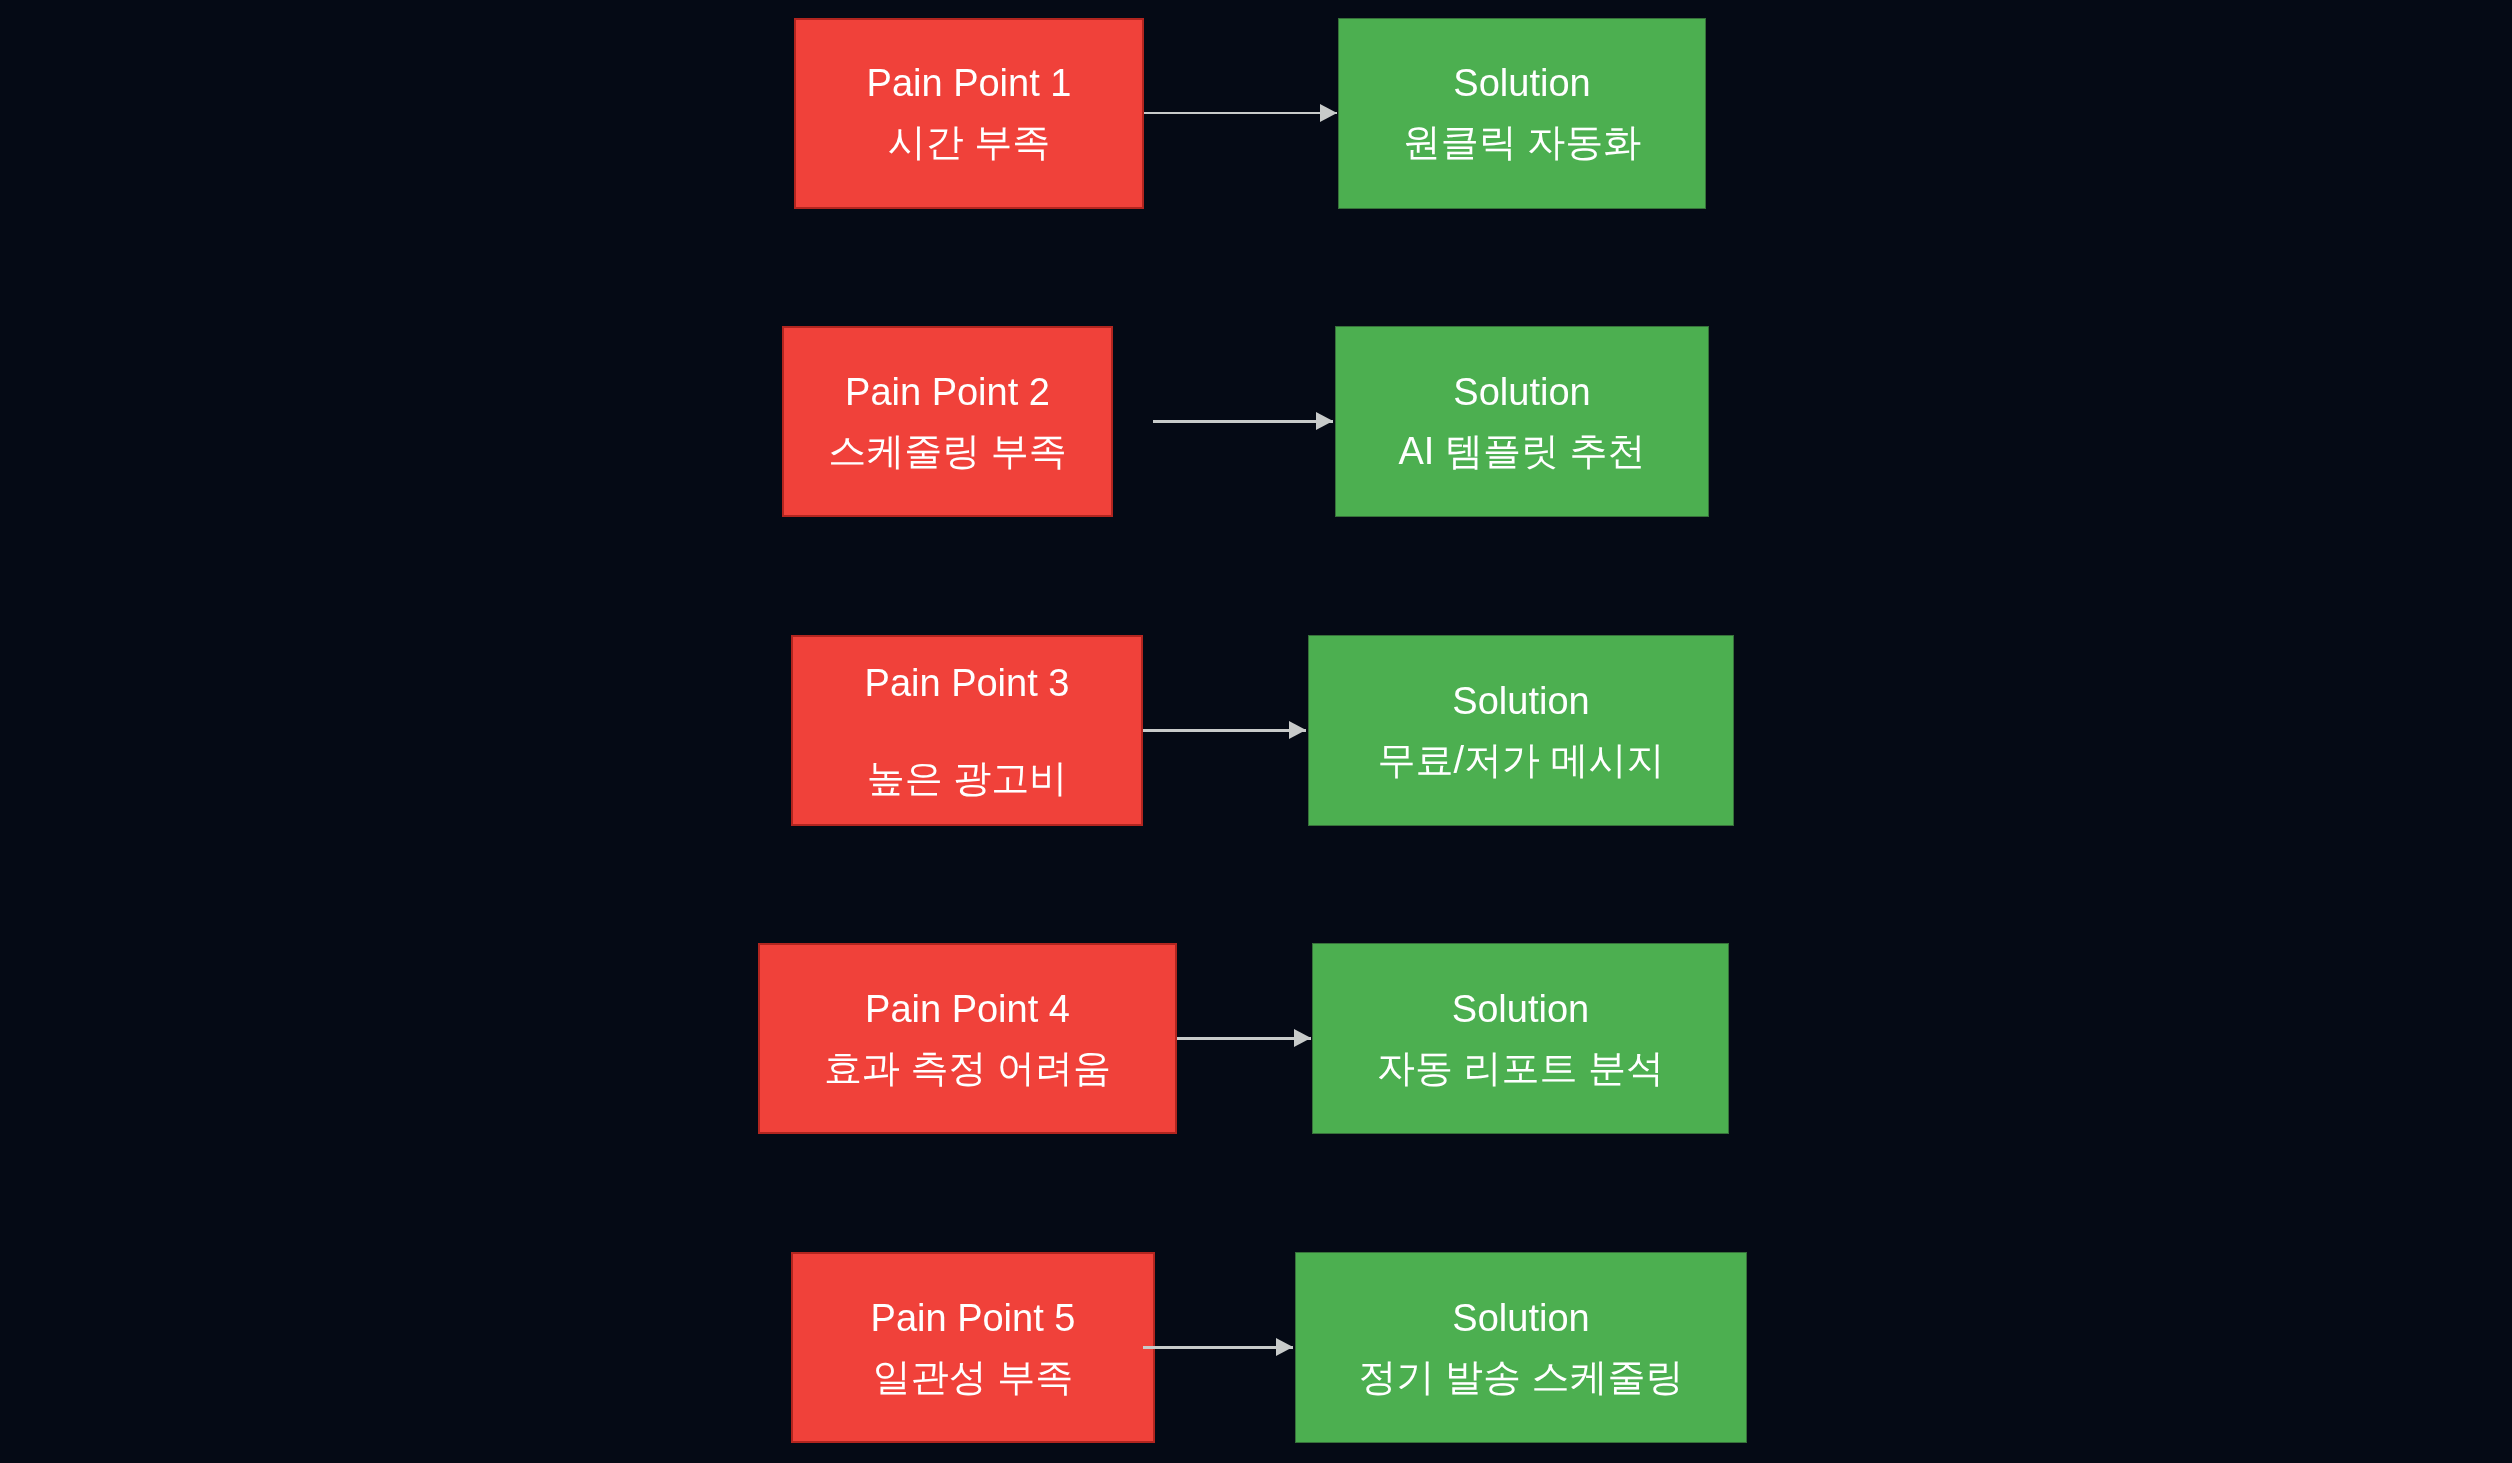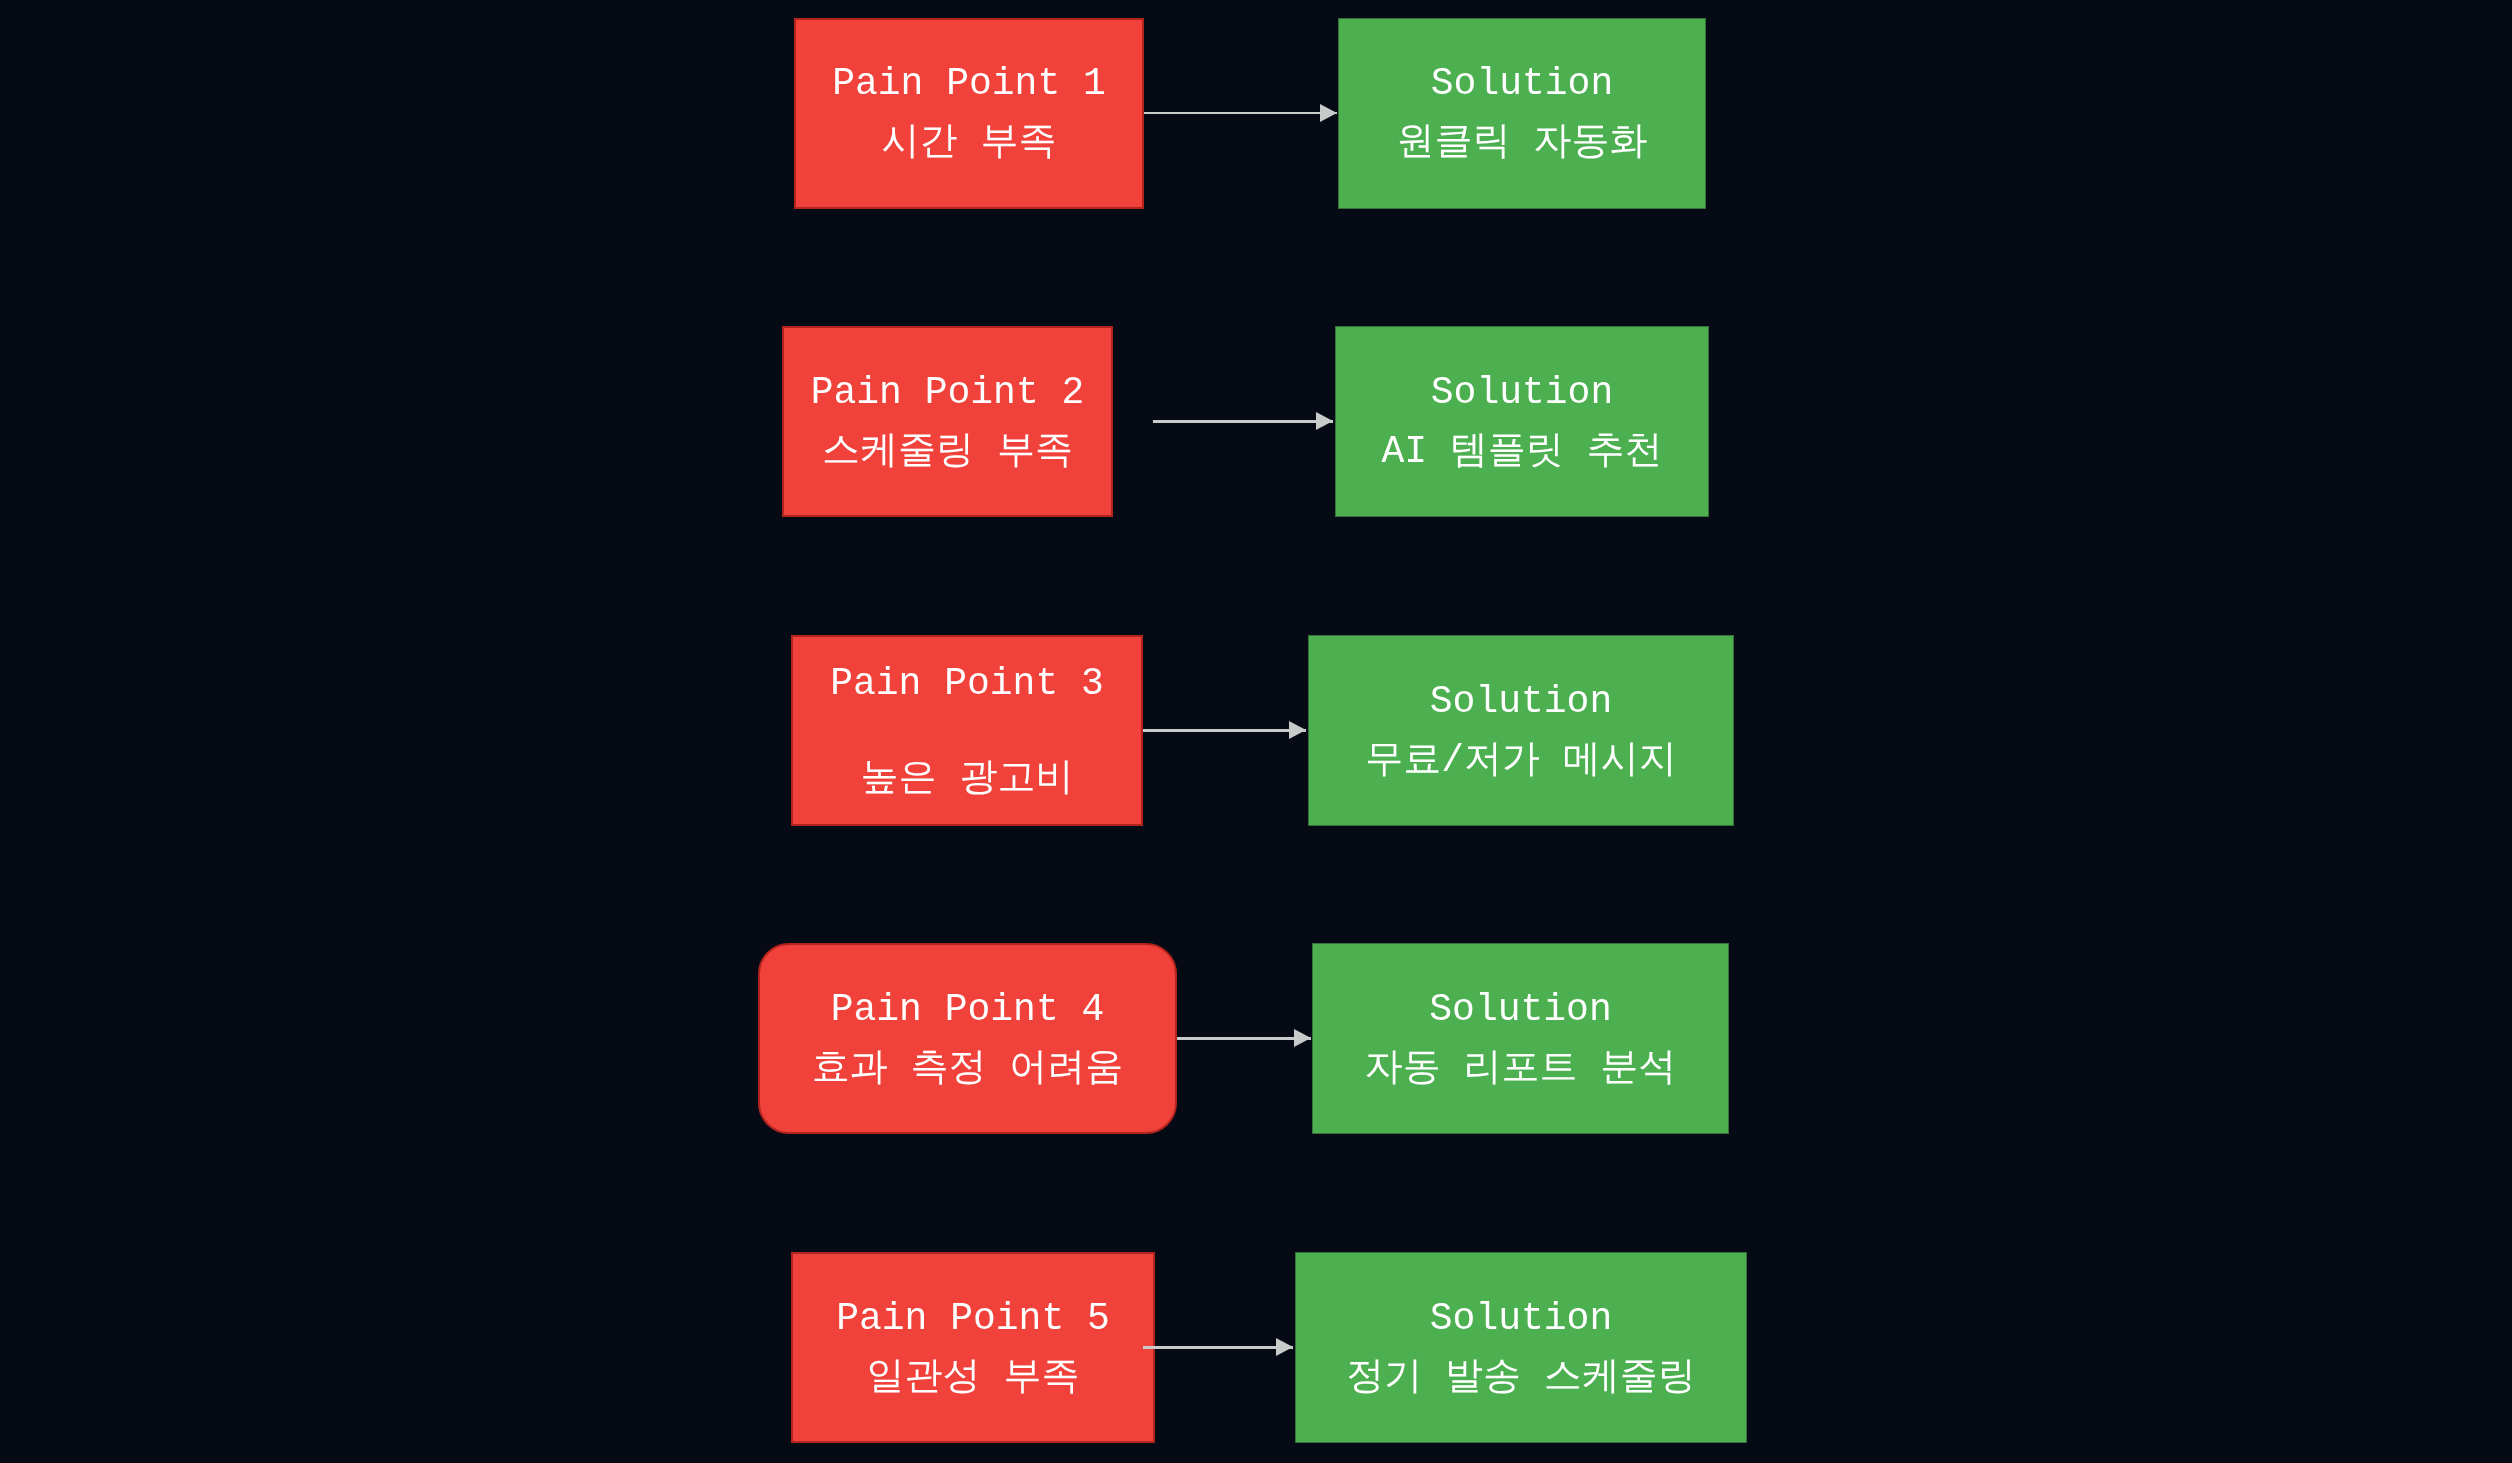--- a/index.html
+++ b/index.html
@@ -13,21 +13,21 @@
   }
   * { margin: 0; padding: 0; box-sizing: border-box; }
   html, body {
     width: 2512px; height: 1464px;
     overflow: hidden;
     background: var(--bg);
     font-family: "Liberation Sans", "DejaVu Sans", sans-serif;
   }
   .canvas { position: relative; width: 2512px; height: 1464px; }
 
-  .row { position: absolute; left: 0; width: 100%; height: 191px; font-family: Liberation Mono, monospace; }
+  .row { position: absolute; left: 0; width: 100%; height: 191px; }
   .row1 { top: 17.5px; }
   .row2 { top: 326px; }
   .row3 { top: 635px; }
   .row4 { top: 943px; }
   .row5 { top: 1252px; }
 
   .box {
     position: absolute; top: 0; height: 191px;
     display: flex; flex-direction: column;
     align-items: center; justify-content: center;
@@ -42,21 +42,21 @@
   }
   .solution {
     background: var(--sol-fill);
     border: 1.8px solid var(--sol-border);
   }
 
   
   .row1 .pain { left: 794px; width: 350px; }
   .row2 .pain { left: 782px; width: 331px; }
   .row3 .pain { left: 791px; width: 352px; gap: 36px; }
-  .row4 .pain { left: 758px; width: 419px; border-radius: 31px; }
+  .row4 .pain { left: 758px; width: 419px; }
   .row5 .pain { left: 791px; width: 364px; }
 
   .row1 .solution { left: 1338px; width: 368px; }
   .row2 .solution { left: 1335px; width: 374px; }
   .row3 .solution { left: 1308px; width: 426px; }
   .row4 .solution { left: 1312px; width: 417px; }
   .row5 .solution { left: 1295px; width: 452px; }
 
   .connector {
     position: absolute; top: 94px; height: 2.8px;

